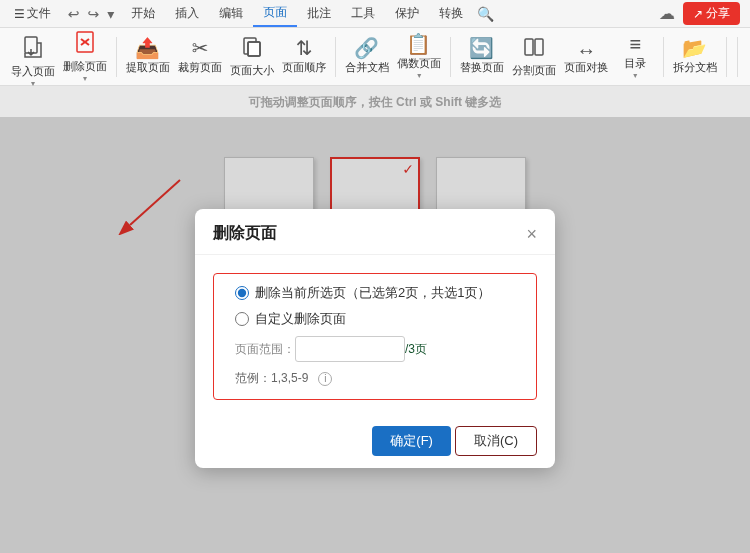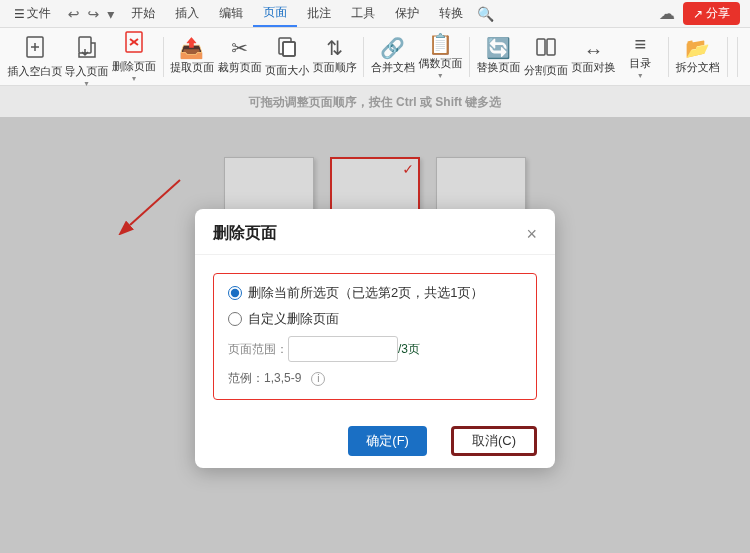--- a/index.html
+++ b/index.html
@@ -159,21 +159,21 @@
       font-size: 18px;
       color: #888;
       line-height: 1;
     }
     .dialog-body {
       padding: 14px 18px;
     }
     .dialog-footer {
       display: flex;
       justify-content: flex-end;
-      gap: 24px;
+      gap: 4px;
       padding: 12px 18px;
     }
 
     
     .radio-group { display: flex; flex-direction: column; gap: 8px; }
     .radio-option {
       display: flex;
       align-items: center;
       gap: 6px;
       cursor: pointer;
@@ -183,21 +183,21 @@
     .radio-option input[type=radio] {
       accent-color: #1a6fc4;
       width: 14px; height: 14px;
     }
 
     
     .page-range-section {
       margin-top: 4px;
       border: 1.5px solid #e8322a;
       border-radius: 4px;
-      padding: 10px 14px 12px;
+      padding: 10px 21px 12px;
     }
     .page-range-row {
       display: flex;
       align-items: center;
       margin-top: 8px;
     }
     .page-range-label { font-size: 12px; color: #888; }
     .page-range-input {
       border: 1px solid #ccc;
       border-radius: 3px;
@@ -233,21 +233,21 @@
       color: white;
       border: none;
       border-radius: 4px;
       padding: 6px 18px;
       font-size: 13px;
       cursor: pointer;
     }
     .btn-cancel {
       background: white;
       color: #333;
-      border: 3px solid #7f1d1d;
+      border: 1px solid #7f1d1d;
       border-radius: 4px;
       padding: 0 18px;
       font-size: 13px;
       cursor: pointer;
     }
 
     
     .top-section {
       background: #f5f5f5;
     }
@@ -315,30 +315,20 @@
     <div style="margin-left:auto; display:flex; align-items:center; gap:8px; padding-right:6px;">
       <span style="font-size:16px; color:#666;">☁</span>
       <button class="share-btn">
         <span>↗</span>
         <span>分享</span>
       </button>
     </div>
   </div>
 
   <div class="toolbar">
-    <div class="toolbar-btn">
-      <span class="icon-area">
-        <svg width="24" height="24" viewBox="0 0 24 24" fill="none" stroke="#555" stroke-width="1.5">
-          <rect x="4" y="2" width="16" height="20" rx="1"></rect>
-          <line x1="12" y1="8" x2="12" y2="16"></line>
-          <line x1="8" y1="12" x2="16" y2="12"></line>
-        </svg>
-      </span>
-      <span class="label">插入空白页</span>
-    </div>
     <div class="toolbar-btn" style="position:relative;justify-content:space-between;">
       <span class="icon-area">
         <svg width="24" height="24" viewBox="0 0 24 24" fill="none" stroke="#555" stroke-width="1.5">
           <rect x="4" y="2" width="12" height="16" rx="1"></rect>
           <path d="M16 8 L20 8 L20 22 L4 22 L4 18"></path>
           <line x1="10" y1="14" x2="10" y2="20"></line>
           <polyline points="7,17 10,20 13,17"></polyline>
         </svg>
       </span>
       <span class="label">导入页面</span>

